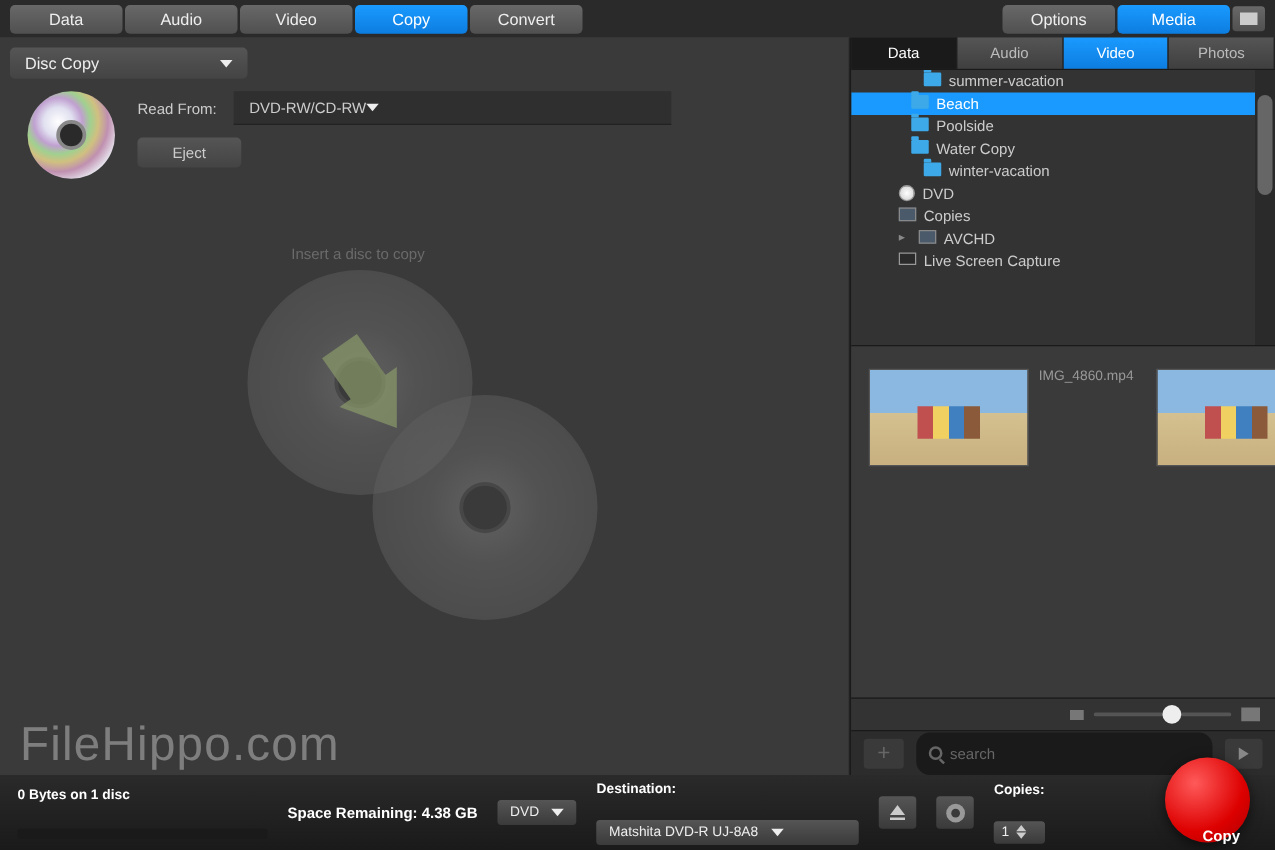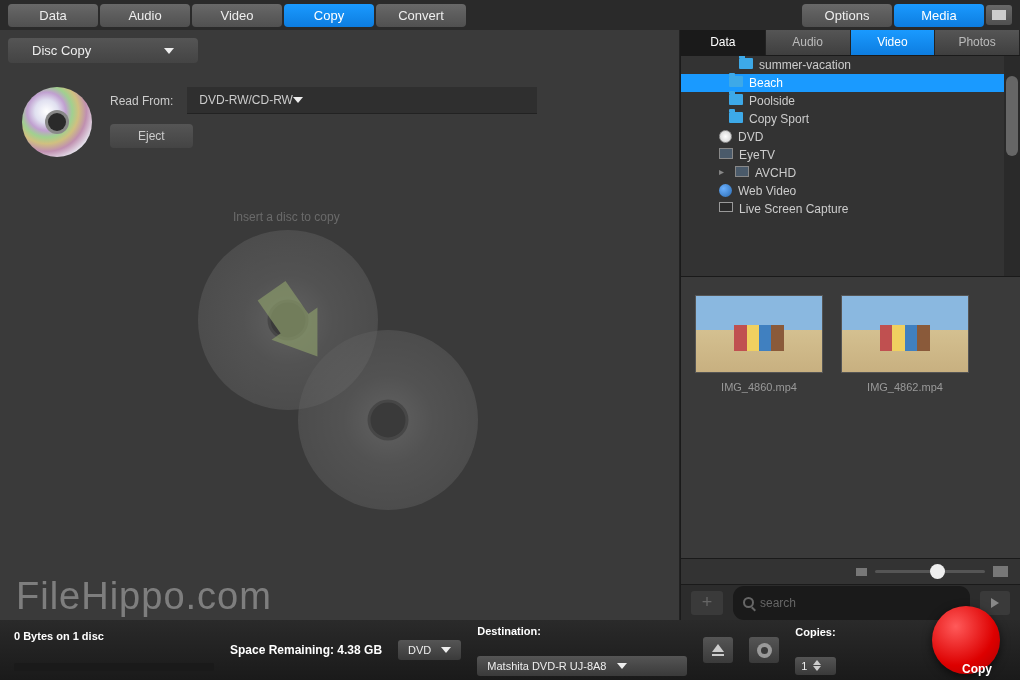--- a/index.html
+++ b/index.html
@@ -4,21 +4,21 @@
 <style>
 *{margin:0;padding:0;box-sizing:border-box;font-family:-apple-system,BlinkMacSystemFont,Arial,sans-serif;user-select:none}
 body{width:1020px;height:680px;background:#3a3a3a;color:#ccc;font-size:12px;overflow:hidden}
 .top-tabs{display:flex;height:30px;background:#2a2a2a;padding:2px 8px;gap:2px;align-items:center}
 .tab{padding:4px 18px;background:linear-gradient(#686868,#505050);border-radius:4px;color:#eee;font-size:13px;cursor:pointer;text-align:center;min-width:90px}
 .tab.active{background:linear-gradient(#1a9aff,#0d7de0);color:#fff}
 .tab-spacer{flex:1}
 .icon-btn{width:26px;height:20px;background:linear-gradient(#686868,#505050);border-radius:3px;display:flex;align-items:center;justify-content:center;cursor:pointer}
 .main{display:flex;height:calc(100% - 30px - 60px)}
 .left-panel{flex:1;background:#3a3a3a;display:flex;flex-direction:column;padding:8px;border-right:1px solid #222}
-.dropdown{background:linear-gradient(#555,#444);border-radius:4px;padding:5px 24px;width:190px;display:flex;align-items:center;justify-content:space-between;cursor:pointer;color:#eee;font-size:13px;margin-bottom:14px}
+.dropdown{background:linear-gradient(#555,#444);border-radius:4px;padding:5px 12px;width:190px;display:flex;align-items:center;justify-content:space-between;cursor:pointer;color:#eee;font-size:13px;}
 .chev{width:0;height:0;border-left:5px solid transparent;border-right:5px solid transparent;border-top:6px solid #eee}
 .read-row{display:flex;align-items:flex-start;gap:18px;margin:10px 14px 18px}
 .disc-icon{width:70px;height:70px;border-radius:50%;background:radial-gradient(circle at 35% 35%,#fff 0%,#e0e0f0 18%,#c0a0d0 30%,#a0d090 40%,#d0c080 50%,#c090b0 62%,#e8e8f0 78%,#fff 100%);position:relative}
 .disc-icon::after{content:"";position:absolute;top:50%;left:50%;width:18px;height:18px;background:#2a2a2a;border-radius:50%;transform:translate(-50%,-50%);box-shadow:0 0 0 3px #888}
 .read-controls{flex:1;display:flex;flex-direction:column;gap:10px}
 .read-row-inner{display:flex;align-items:center;gap:14px}
 .label{color:#ccc;font-size:12px}
 .drive-select{flex:1;background:#2f2f2f;border-bottom:1px solid #222;padding:6px 12px;color:#ccc;display:flex;align-items:center;cursor:pointer;max-width:350px}
 .eject-btn{background:linear-gradient(#555,#444);border-radius:4px;padding:5px 28px;color:#ccc;cursor:pointer;width:fit-content}
 .copy-visual{flex:1;display:flex;align-items:center;justify-content:center;position:relative}
@@ -43,21 +43,21 @@
 .tree-item.i2{padding-left:58px}
 .tree-item.i3{padding-left:48px}
 .folder-icon{width:14px;height:11px;background:#3da9e8;border-radius:1px;position:relative}
 .folder-icon::before{content:"";position:absolute;top:-3px;left:0;width:6px;height:3px;background:#3da9e8;border-radius:1px 1px 0 0}
 .dvd-mini{width:13px;height:13px;border-radius:50%;background:radial-gradient(#fff,#ccc);border:1px solid #999}
 .tv-icon{width:14px;height:11px;background:#4a5a6a;border:1px solid #888;position:relative}
 .globe-icon{width:13px;height:13px;border-radius:50%;background:radial-gradient(circle at 35% 35%,#6ab0ff,#2a6ab0)}
 .screen-icon{width:14px;height:10px;background:#2a2a2a;border:1px solid #999}
 .expand{color:#888;font-size:10px;width:10px}
 .thumbs{flex:1;background:#3a3a3a;border-top:1px solid #1a1a1a;padding:18px 14px;display:flex;gap:18px;align-items:flex-start}
-.thumb{display:flex;flex-direction:column;gap:8px;align-items:center;cursor:pointer}
+.thumb{display:flex;flex-direction:row;gap:8px;cursor:pointer}
 .thumb-img{width:128px;height:78px;background:linear-gradient(180deg,#8ab8e0 0%,#8ab8e0 45%,#d4c090 45%,#c8b080 100%);border:1px solid #555;position:relative}
 .thumb-img::after{content:"";position:absolute;top:38%;left:30%;width:40%;height:35%;background:linear-gradient(90deg,#c05050 0 25%,#f0d060 25% 50%,#4080c0 50% 75%,#8a5a3a 75%)}
 .thumb-name{color:#999;font-size:11px}
 .slider-row{height:26px;background:#333;border-top:1px solid #1a1a1a;display:flex;align-items:center;justify-content:flex-end;padding:0 12px;gap:8px}
 .slider-track{width:110px;height:3px;background:#555;position:relative;border-radius:2px}
 .slider-thumb{position:absolute;top:-6px;left:55px;width:15px;height:15px;border-radius:50%;background:#eee;cursor:pointer}
 .mini-icon{width:11px;height:8px;background:#777}
 .bottom-tools{height:36px;background:#2c2c2c;border-top:1px solid #1a1a1a;display:flex;align-items:center;padding:0 10px;gap:10px}
 .add-btn{width:32px;height:24px;background:#3a3a3a;border-radius:3px;display:flex;align-items:center;justify-content:center;color:#666;font-size:18px;cursor:pointer}
 .search-box{flex:1;background:#1a1a1a;border-radius:11px;height:34px;display:flex;align-items:center;padding:0 10px;gap:6px;color:#666}
@@ -143,38 +143,38 @@
       <div class="tree-item i3 selected">
           <span class="folder-icon"></span>
           <span>Beach</span>
         </div>
       <div class="tree-item i3">
           <span class="folder-icon"></span>
           <span>Poolside</span>
         </div>
       <div class="tree-item i3">
           <span class="folder-icon"></span>
-          <span>Copy Sport</span>
+          <span>Water Copy</span>
+        </div>
+      <div class="tree-item i2">
+          <span class="folder-icon"></span>
+          <span>winter-vacation</span>
         </div>
       <div class="tree-item i1">
           <span class="dvd-mini"></span>
           <span>DVD</span>
         </div>
       <div class="tree-item i1">
           <span class="tv-icon"></span>
-          <span>EyeTV</span>
+          <span>Copies</span>
         </div>
       <div class="tree-item i1">
           <span class="expand">▸</span>
           <span class="tv-icon"></span>
           <span>AVCHD</span>
-        </div>
-      <div class="tree-item i1">
-          <span class="globe-icon"></span>
-          <span>Web Video</span>
         </div>
       <div class="tree-item i1">
           <span class="screen-icon"></span>
           <span>Live Screen Capture</span>
         </div>
       <div class="tree-scroll">
           <div class="tree-scroll-thumb"></div>
         </div>
     </div>
     <div class="thumbs">

